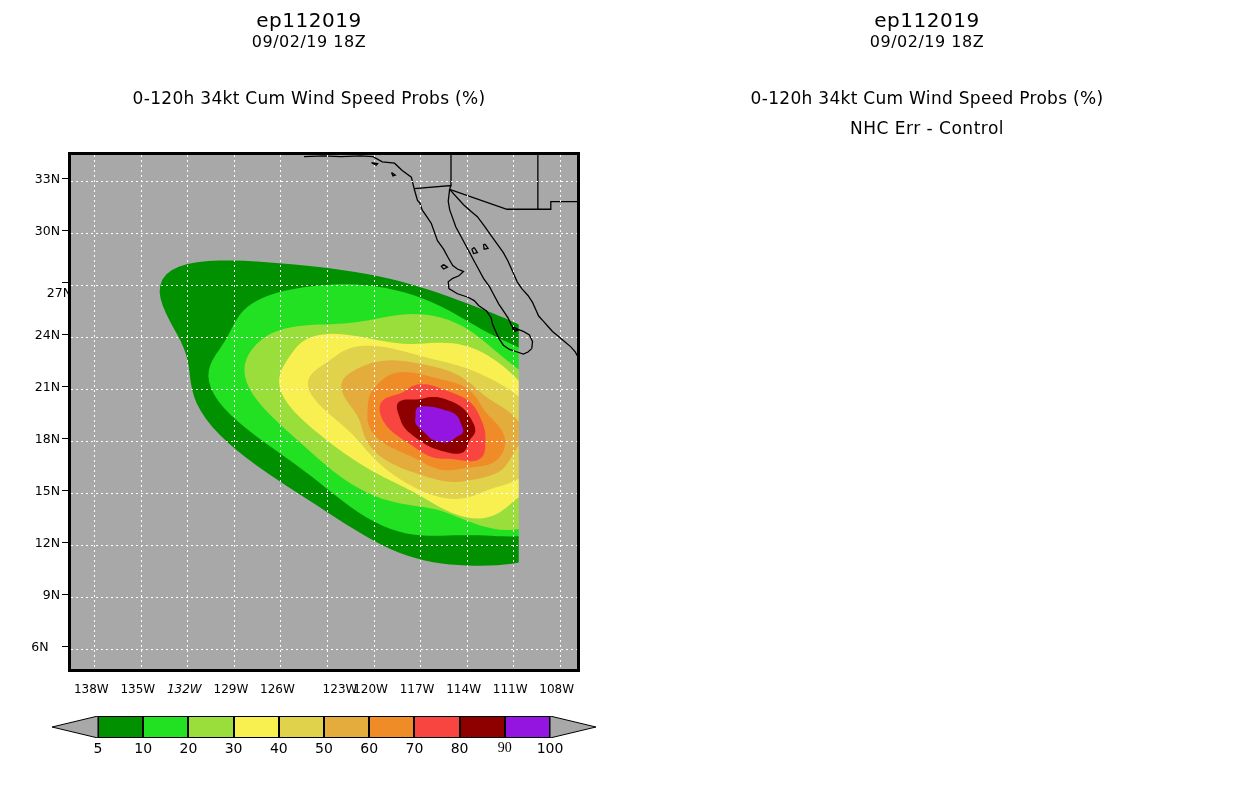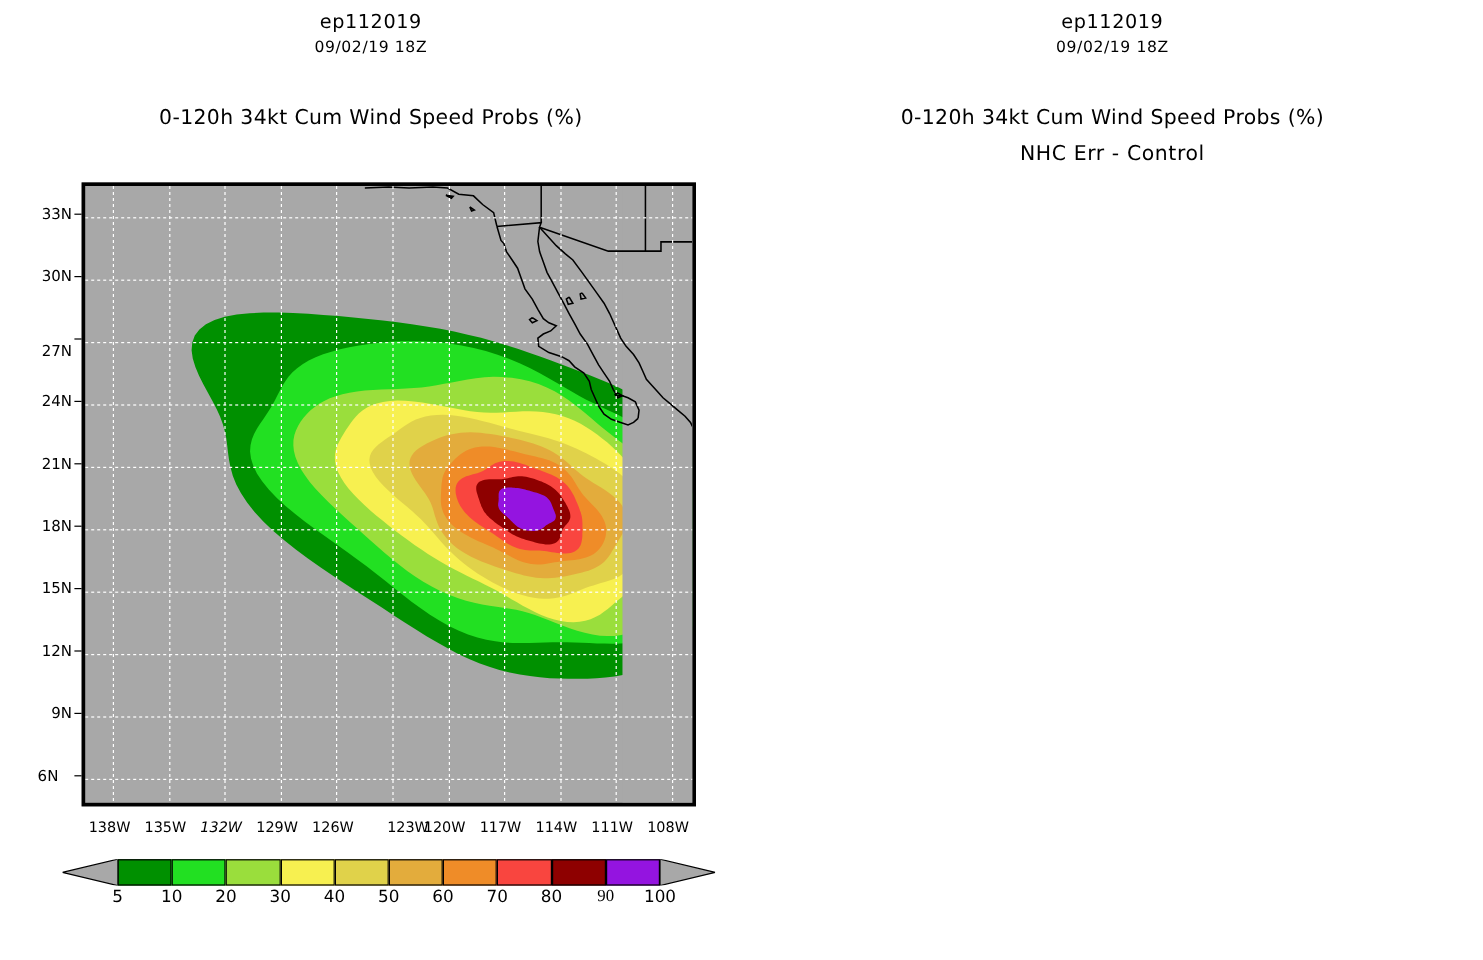--- a/index.html
+++ b/index.html
@@ -4,22 +4,22 @@
 <style>
   html,body{margin:0;padding:0;background:#ffffff;}
   body{width:1236px;height:800px;position:relative;
        font-family:"DejaVu Sans",sans-serif;
        -webkit-font-smoothing:none;}
   .panel{position:absolute;top:0;width:618px;height:800px;}
   #panel-left{left:0;}
   #panel-right{left:618px;}
 
   .titles{position:absolute;left:0;width:618px;text-align:center;color:#000;}
-  .t-id{top:8px;font-size:16px;letter-spacing:.5px;}
-  .t-date{top:32px;font-size:13px;letter-spacing:.5px;}
+  .t-id{top:8px;font-size:20px;letter-spacing:.5px;}
+  .t-date{top:32px;font-size:16px;letter-spacing:.5px;}
   .t-main{top:88px;font-size:17px;letter-spacing:.3px;}
   .t-sub{top:118px;font-size:17px;letter-spacing:.5px;}
 
   
   .map-wrap{position:absolute;}
   #map-left{left:68px;top:152px;width:512px;height:520px;}
   .frame{position:absolute;inset:0;border:3px solid #000;box-sizing:border-box;overflow:hidden;}
   .bg-gray{background:#a8a8a8;}
 
   .gridlines{position:absolute;inset:0;pointer-events:none;}
@@ -115,21 +115,21 @@
           <div class="gl h white" style="top: 442px;"></div>
           <div class="gl h white" style="top: 494px;"></div>
         </div>
     </div>
   </div>
   <div id="yaxL">
       <div class="ylab" style="left: 20px; top: 178px;">33N</div>
       <div class="tick y" style="left: 62px; top: 178px;"></div>
       <div class="ylab" style="left: 20px; top: 230px;">30N</div>
       <div class="tick y" style="left: 62px; top: 230px;"></div>
-      <div class="ylab" style="left: 20px; top: 282px; margin-top: 10px;">27N</div>
+      <div class="ylab" style="left: 32px; top: 282px; margin-top: 10px;">27N</div>
       <div class="tick y" style="left: 62px; top: 282px;"></div>
       <div class="ylab" style="left: 20px; top: 334px;">24N</div>
       <div class="tick y" style="left: 62px; top: 334px;"></div>
       <div class="ylab" style="left: 20px; top: 386px;">21N</div>
       <div class="tick y" style="left: 62px; top: 386px;"></div>
       <div class="ylab" style="left: 20px; top: 438px;">18N</div>
       <div class="tick y" style="left: 62px; top: 438px;"></div>
       <div class="ylab" style="left: 20px; top: 490px;">15N</div>
       <div class="tick y" style="left: 62px; top: 490px;"></div>
       <div class="ylab" style="left: 20px; top: 542px;">12N</div>

